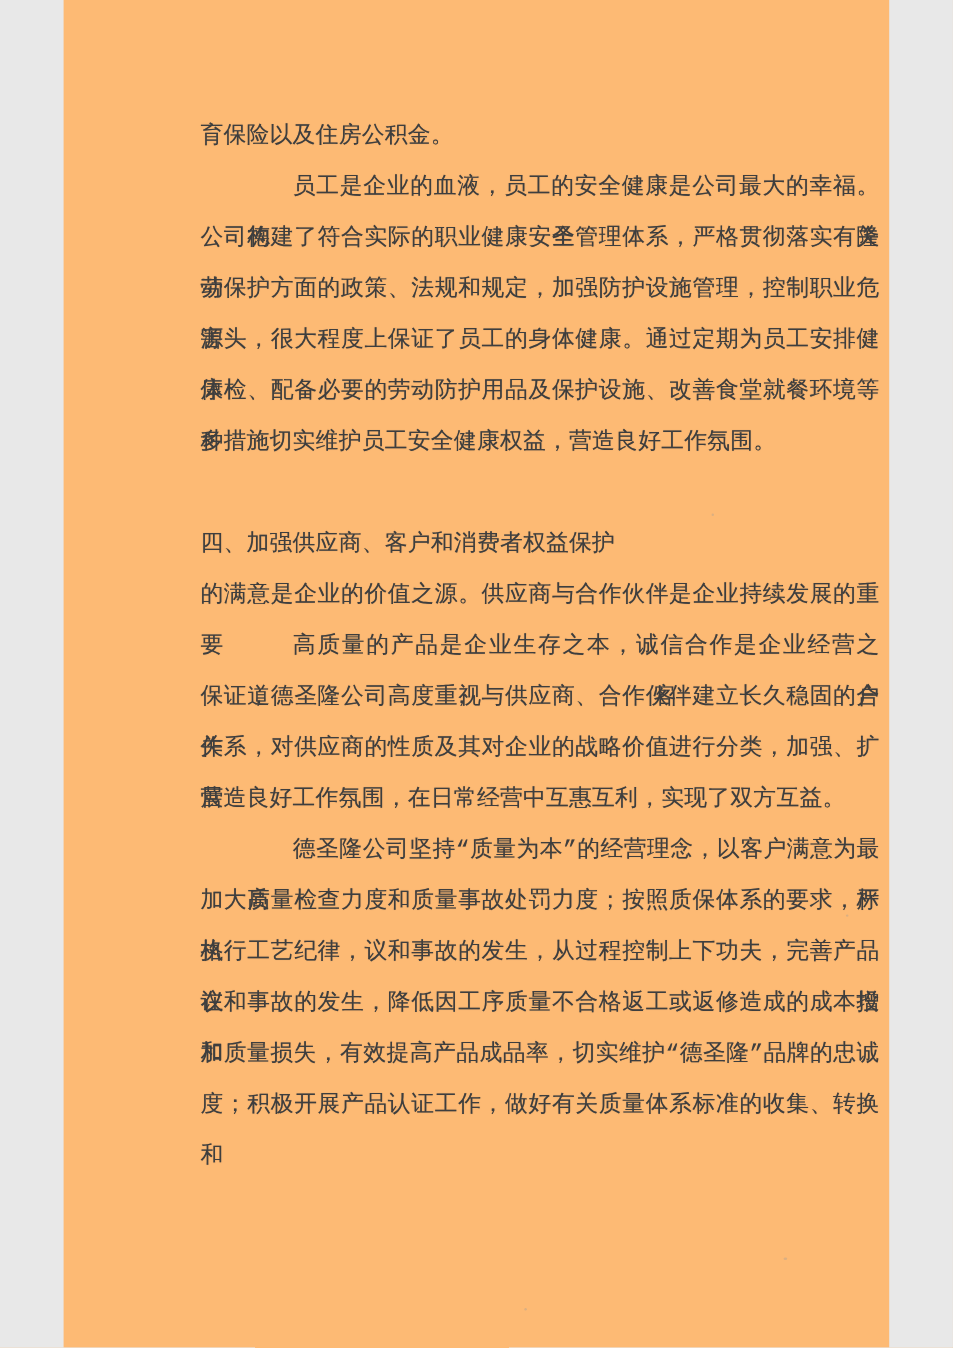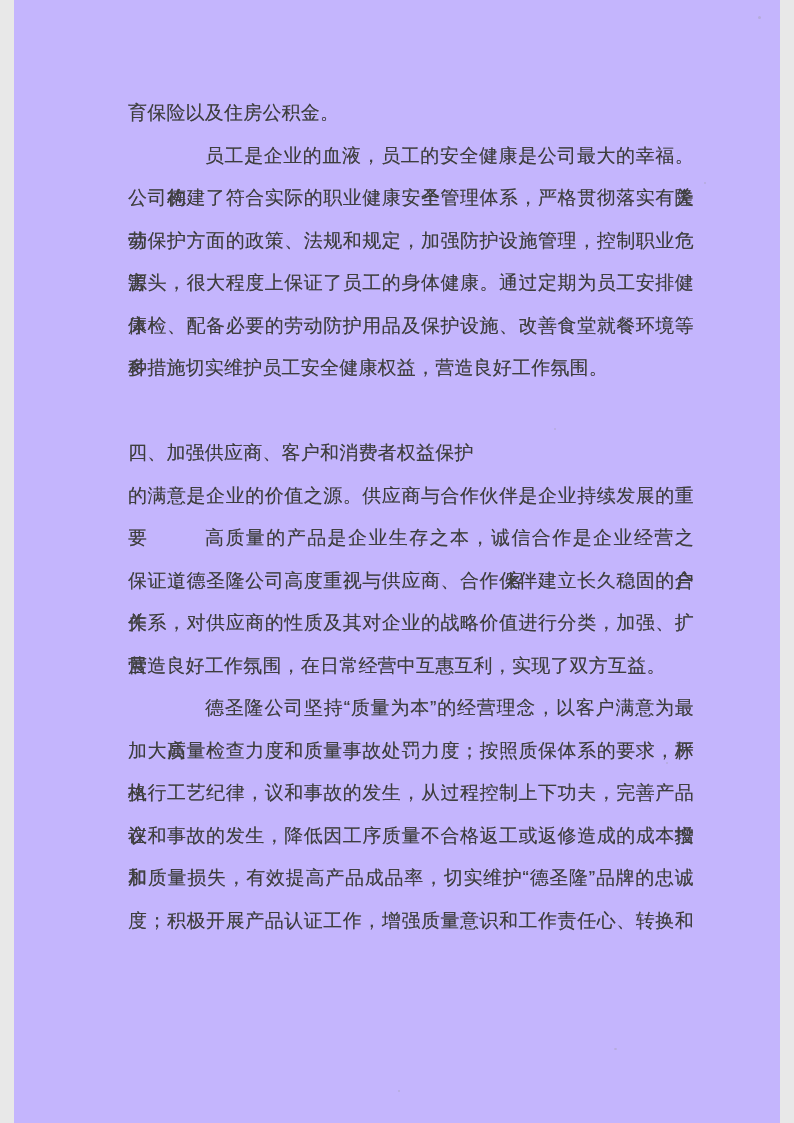--- a/index.html
+++ b/index.html
@@ -2,26 +2,26 @@
 <html><head>
 <meta charset="utf-8">
 <style>
   html, body {
     margin: 0;
     padding: 0;
     background: #e8e8e8;
   }
   .page {
     position: relative;
-    width: 766px;
+    width: 688px;
     height: 1123px;
     margin: 0 auto;
-    background: #c4b5fd;
+    background: #fdba74;
     overflow: hidden;
-    font-family: Liberation Sans, sans-serif;
+    font-family: Liberation Mono, monospace;
   }
   .text-area {
     position: absolute;
     left: 114px;
     top: 92px;
     width: 566px;
     color: #3e3e3e;
   }
   .line {
     font-size: 19px;
@@ -99,17 +99,17 @@
       <div class="line full">关系，对供应商的性质及其对企业的战略价值进行分类，加强、扩展</div>
       <div class="line end">营造良好工作氛围，在日常经营中互惠互利，实现了双方互益。</div>
     </div>
 
     <div>
       <div class="line full indent">德圣隆公司坚持“质量为本”的经营理念，以客户满意为最高标</div>
       <div class="line full">加大质量检查力度和质量事故处罚力度；按照质保体系的要求，严格</div>
       <div class="line full">执行工艺纪律，议和事故的发生，从过程控制上下功夫，完善产品在投</div>
       <div class="line full">议和事故的发生，降低因工序质量不合格返工或返修造成的成本增加</div>
       <div class="line full">和质量损失，有效提高产品成品率，切实维护“德圣隆”品牌的忠诚</div>
-      <div class="line full">度；积极开展产品认证工作，增强质量意识和工作责任心、转换和</div>
+      <div class="line full">度；积极开展产品认证工作，做好有关质量体系标准的收集、转换和</div>
     </div>
 
   </div>
 </div>
 
 </body></html>

